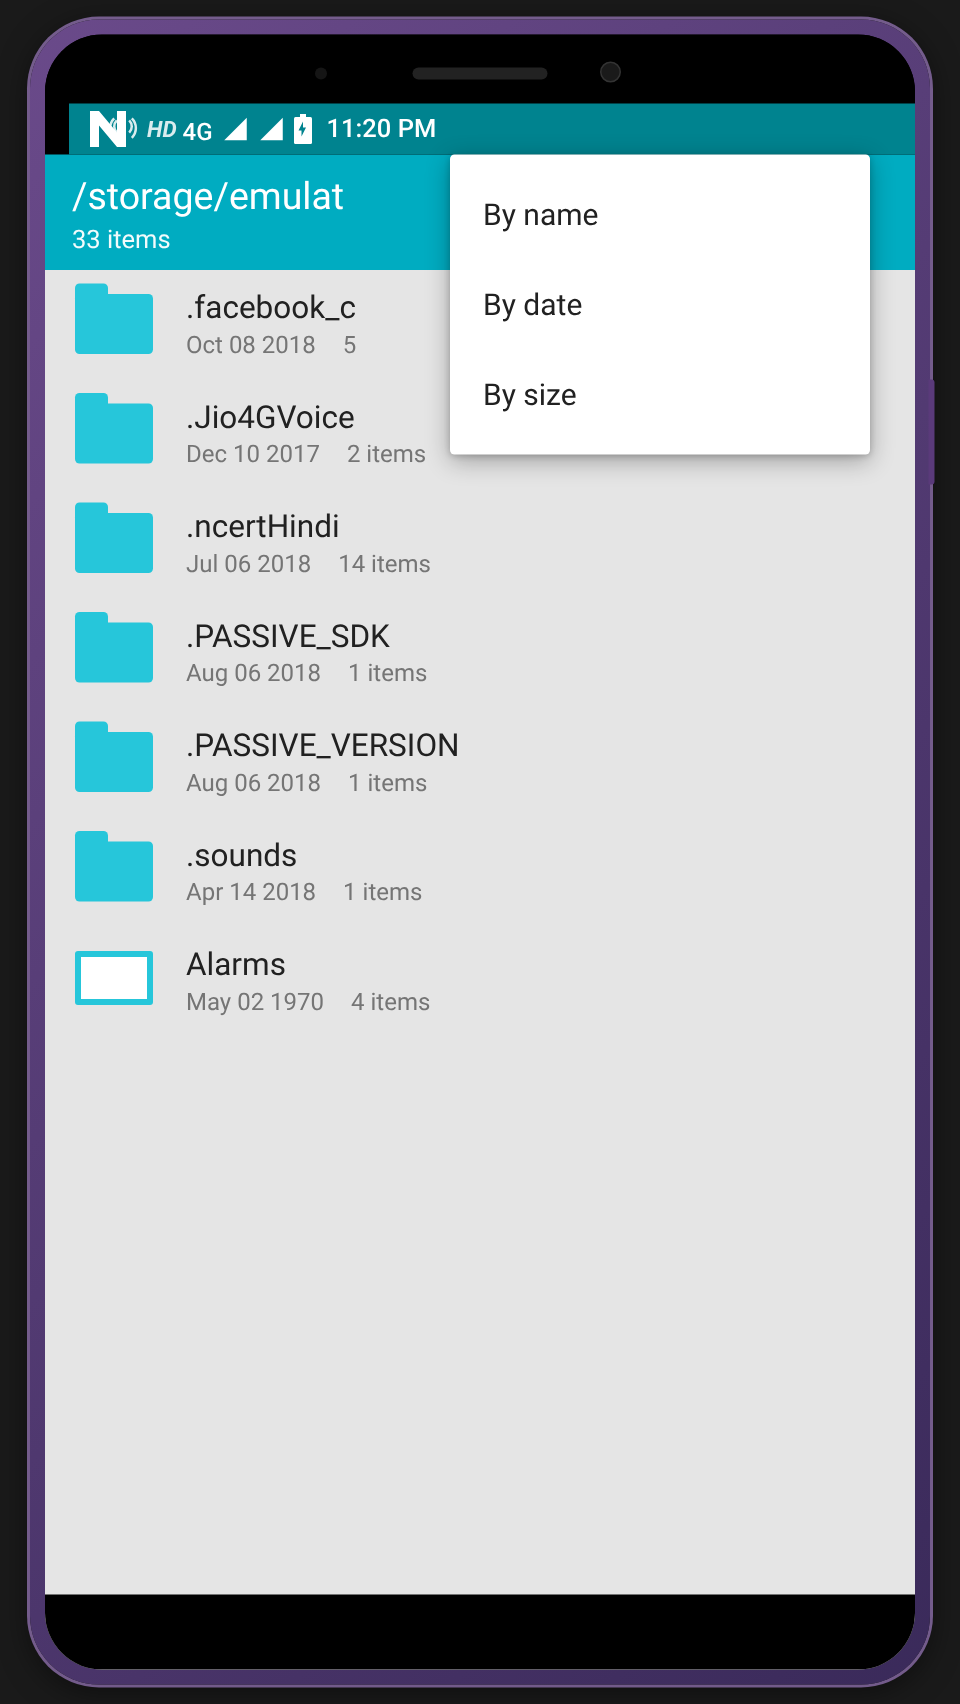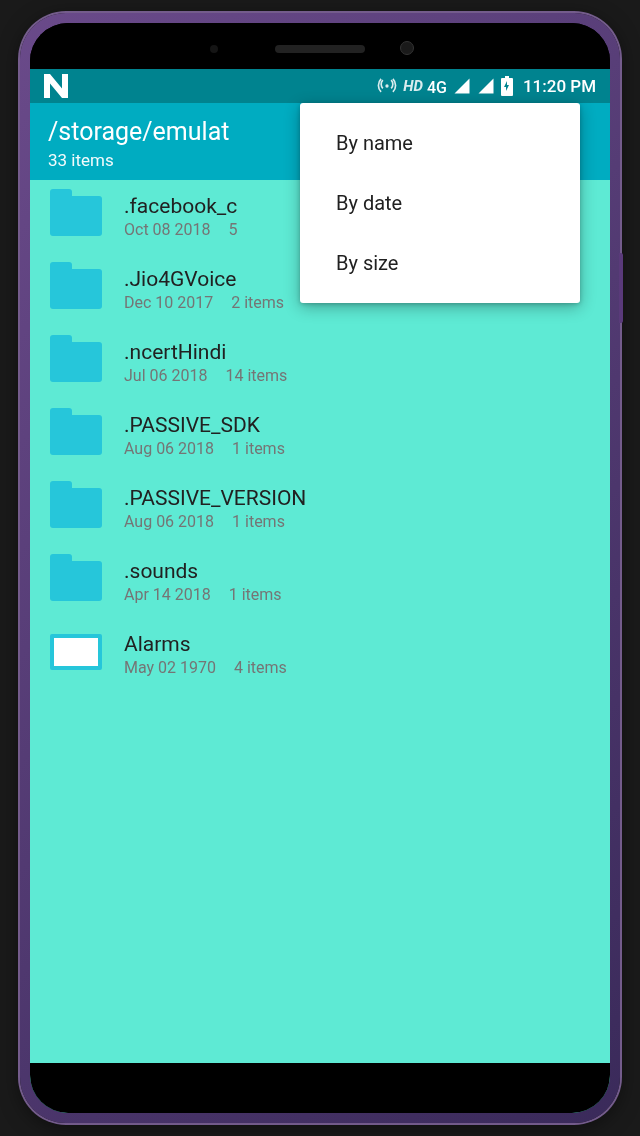--- a/index.html
+++ b/index.html
@@ -62,27 +62,28 @@
       width: 8px;
       height: 8px;
       background: #151515;
       border-radius: 50%;
     }
     .status-bar {
       height: 34px;
       background: #00838f;
       display: flex;
       align-items: center;
-      justify-content: flex-end;
-      padding: 0 14px;
+      justify-content: flex-start;
+      padding: 0 26px;
       gap: 6px;
       color: #fff;
       font-size: 17px;
       font-weight: 500;
       position: relative;
+      margin-left: 16px;
     }
     .status-left {
       position: absolute;
       left: 14px;
       display: flex;
       align-items: center;
     }
     .n-logo {
       width: 24px;
       height: 24px;
@@ -103,21 +104,21 @@
       font-size: 25px;
       font-weight: 400;
       margin-bottom: 4px;
     }
     .app-sub {
       font-size: 17px;
       font-weight: 400;
       color: rgba(255,255,255,0.95);
     }
     .content {
-      background: #5eead4;
+      background: #e5e5e5;
       height: calc(100% - 46px - 34px - 76px);
       overflow: hidden;
       position: relative;
     }
     .list-row {
       display: flex;
       align-items: center;
       padding: 14px 20px 14px 20px;
       gap: 22px;
     }
@@ -170,21 +171,21 @@
       top: 80px;
       right: 30px;
       width: 280px;
       background: #fff;
       box-shadow: 0 4px 16px rgba(0,0,0,0.3), 0 1px 4px rgba(0,0,0,0.2);
       border-radius: 3px;
       z-index: 100;
       padding: 10px 0;
     }
     .popup-item {
-      padding: 18px 36px;
+      padding: 18px 22px;
       font-size: 20px;
       color: #212121;
     }
     .bottom-curve {
       position: absolute;
       bottom: 0;
       left: 0;
       right: 0;
       height: 50px;
       background: #000;

